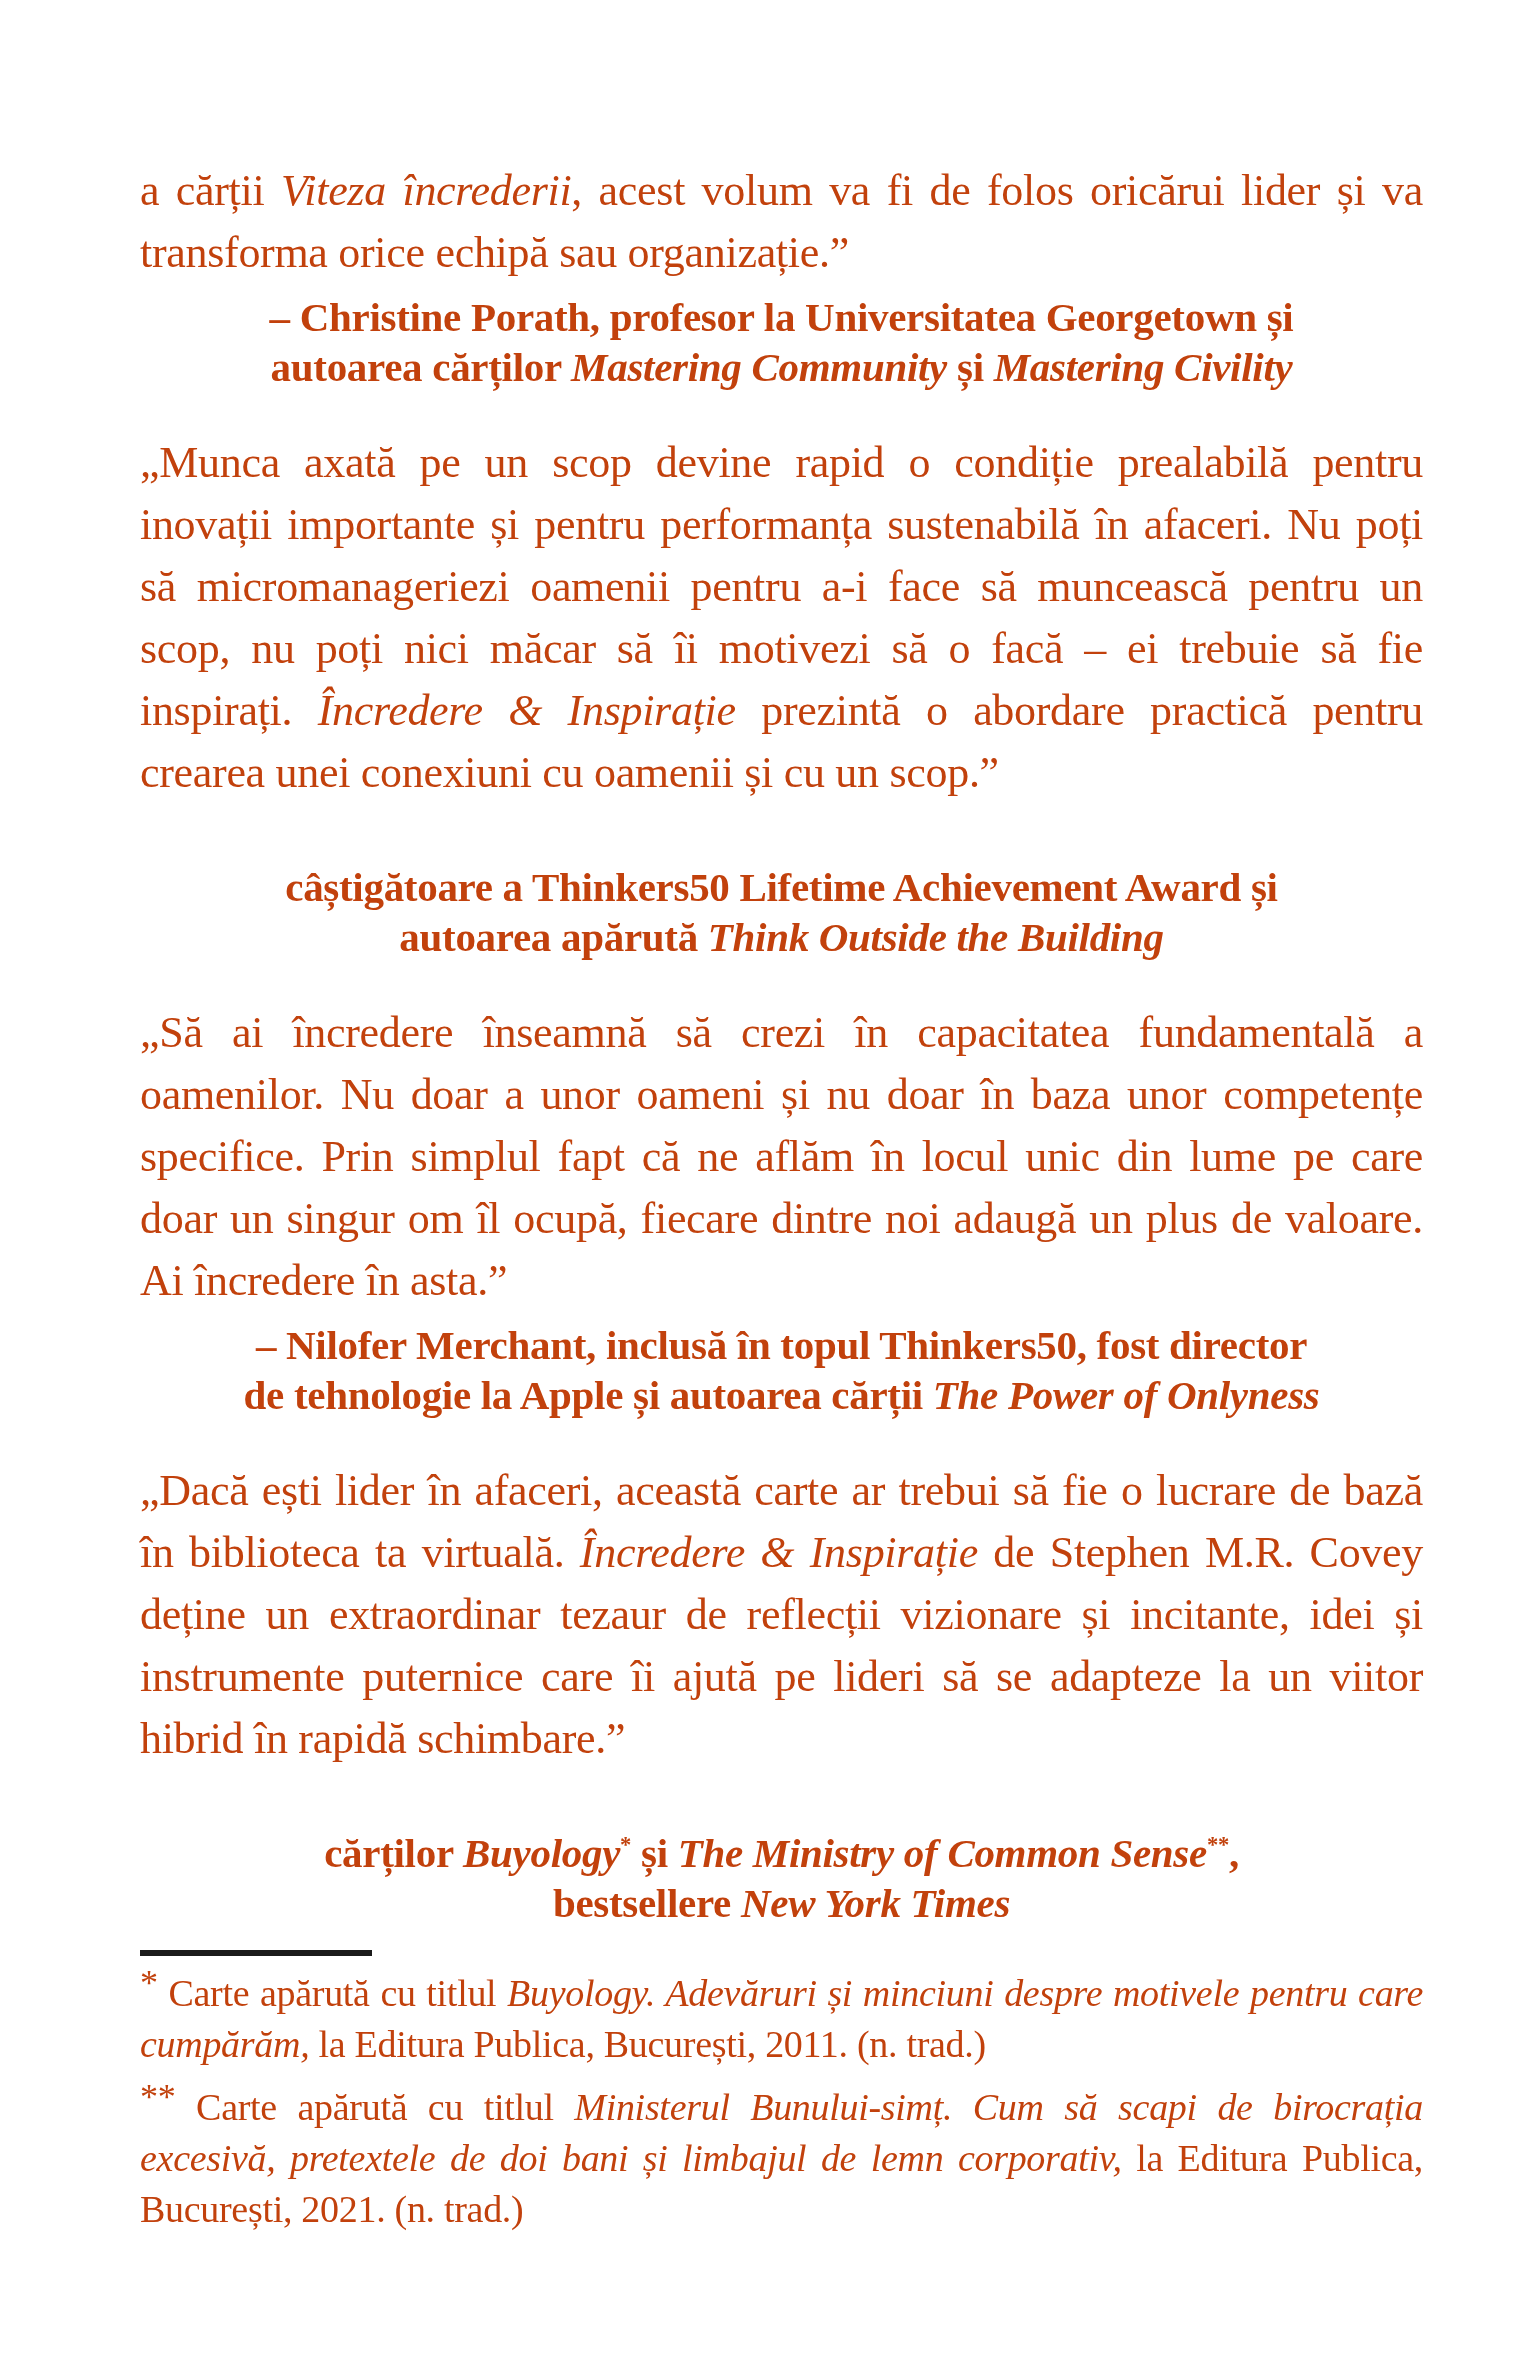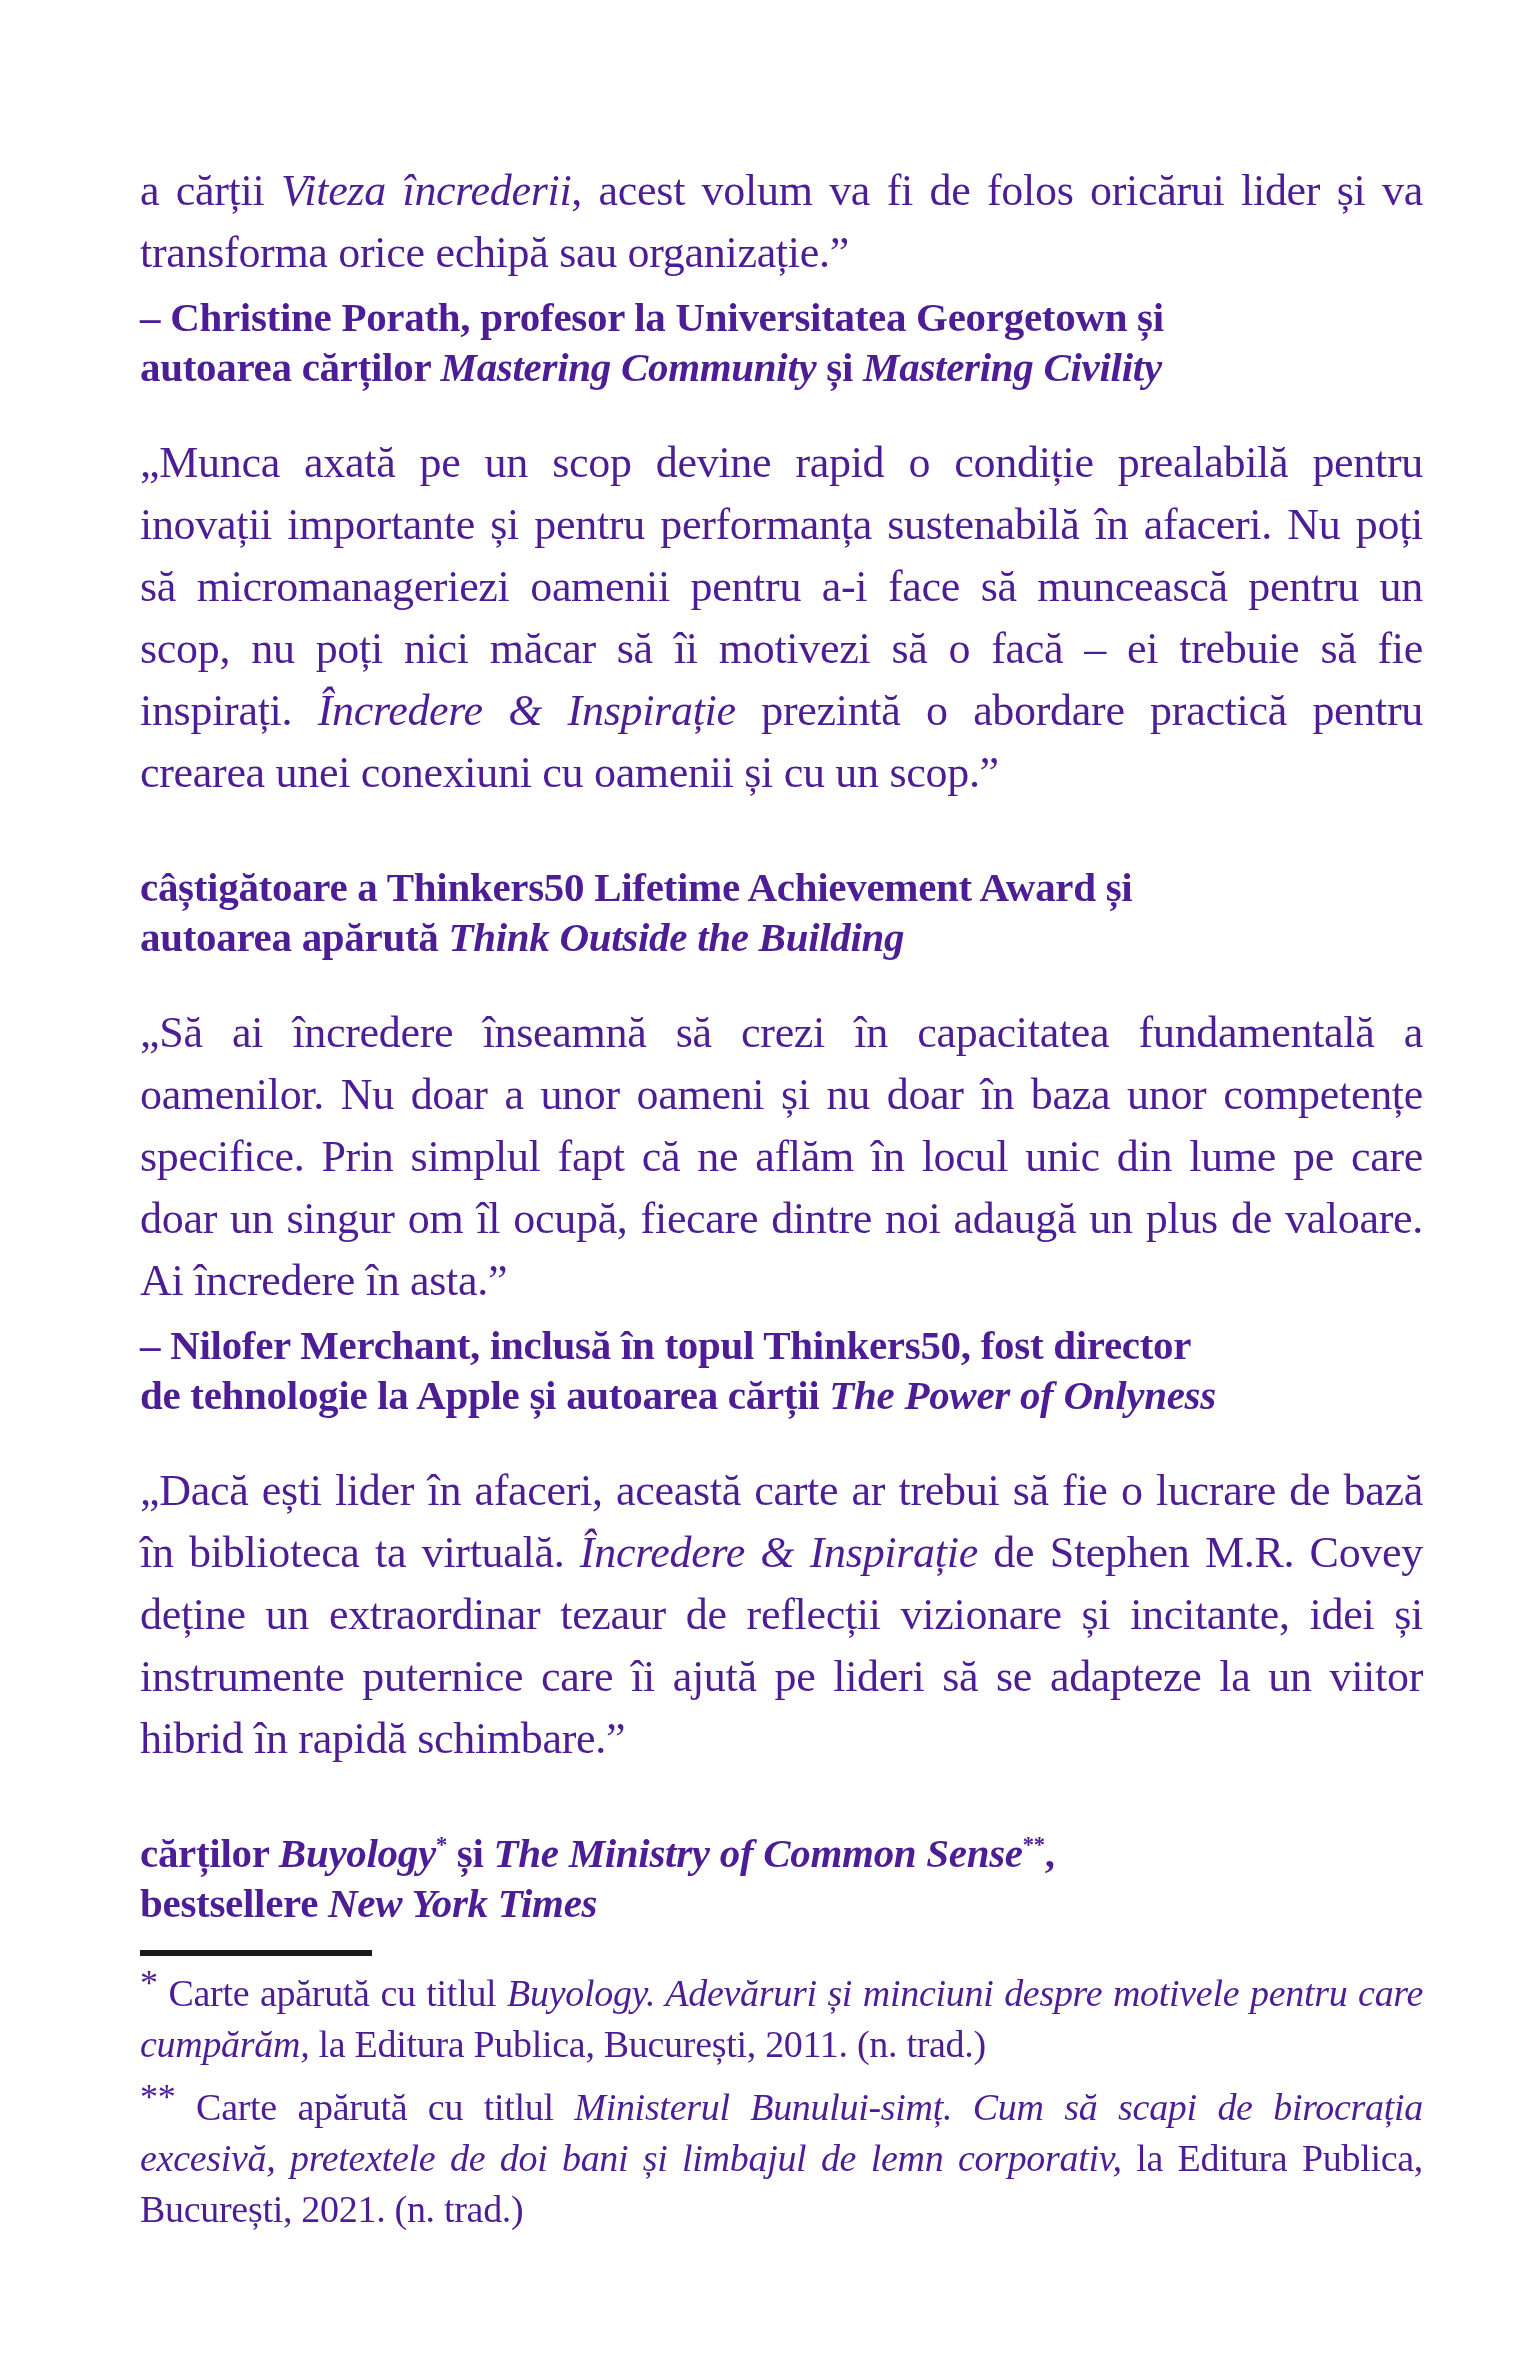--- a/index.html
+++ b/index.html
@@ -7,41 +7,41 @@
     padding: 0;
     background: #ffffff;
   }
   .page {
     position: relative;
     width: 1535px;
     height: 2362px;
     box-sizing: border-box;
     padding: 160px 112px 0 140px;
     background: #ffffff;
-    color: #4c1d95;
+    color: #c2410c;
     font-family: "Liberation Serif", "DejaVu Serif", serif;
     overflow: hidden;
   }
   .para {
     margin: 40px 0 0 0;
     font-size: 44px;
     line-height: 62px;
     text-align: justify;
     letter-spacing: -0.3px;
     text-justify: inter-word;
   }
   .para.first {
     margin-top: 0;
   }
   .attribution {
     margin: 8px 0 0 0;
     font-size: 41px;
     line-height: 50px;
     font-weight: bold;
-    text-align: left;
+    text-align: center;
     letter-spacing: -0.3px;
   }
   .attribution sup {
     font-size: 0.55em;
     line-height: 0;
   }
   .footnote-rule {
     width: 232px;
     height: 0;
     border-top: 6px solid #1b1b1b;

